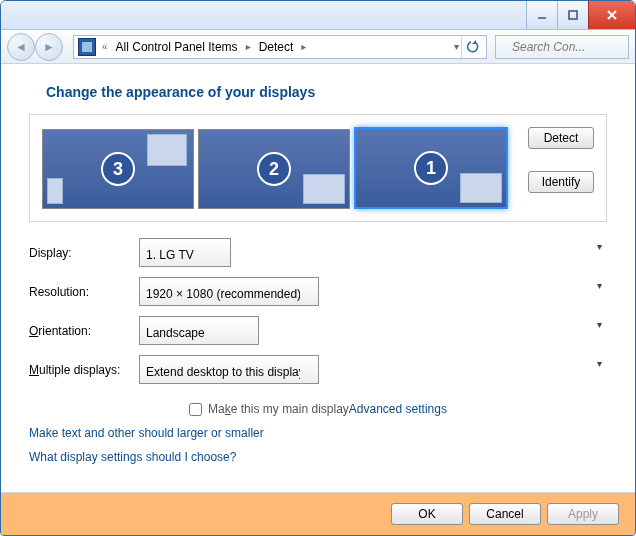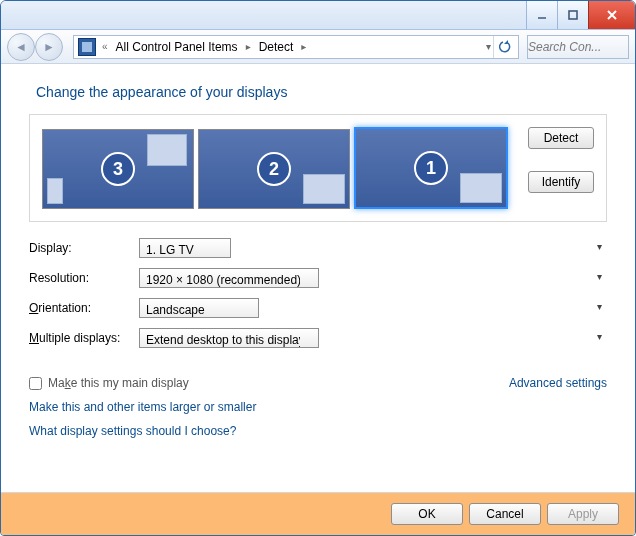--- a/index.html
+++ b/index.html
@@ -11,39 +11,39 @@
 .close-btn svg{stroke:#fff;stroke-width:2}
 .navbar{height:33px;background:linear-gradient(#fdfdfe,#e7eef7);border-bottom:1px solid #c8d4e4;display:flex;align-items:center;padding:0 6px;gap:4px}
 .navbtn{width:26px;height:26px;border-radius:50%;background:radial-gradient(circle at 30% 30%,#f4f8fc,#cfdbec);border:1px solid #a8b9d0;display:flex;align-items:center;justify-content:center;color:#8796ad}
 .navbtn+.navbtn{margin-left:-4px}
 .addr{flex:1;height:22px;border:1px solid #a9bdd6;background:#fff;display:flex;align-items:center;overflow:hidden;margin-left:6px}
 .addr .seg{padding:0 6px;height:100%;display:flex;align-items:center;color:#000}
 .addr .arrow{color:#6b6b6b;font-size:10px;padding:0 2px}
 .addr .refresh{width:24px;border-left:1px solid #cfdbe9;display:flex;align-items:center;justify-content:center;color:#2b66a5;height:100%}
 .addr-icon{width:16px;height:16px;margin:0 4px;background:#2d5fa0;border:1px solid #0d3870;position:relative}
 .addr-icon::after{content:"";position:absolute;inset:3px;background:#9fbfe6}
-.search{width:100px;height:22px;border:1px solid #a9bdd6;margin-left:4px;padding:0 0;color:#7a7a7a;font-style:italic;display:flex;align-items:center;white-space:nowrap;overflow:hidden;text-overflow:ellipsis}
+.search{width:100px;height:22px;border:1px solid #a9bdd6;margin-left:4px;padding:0 16px;color:#7a7a7a;font-style:italic;display:flex;align-items:center;white-space:nowrap;overflow:hidden;text-overflow:ellipsis}
 .content{flex:1;padding:14px 28px 10px;overflow:auto}
-h1.page-title{font-size:14px;font-weight:400;color:#0b4d8f;margin:6px 7px 14px}
+h1.page-title{font-size:14px;font-weight:700;color:#0b4d8f;margin:6px 17px 14px}
 .arrange-box{border:1px solid #d7d7d7;padding:12px;display:flex;gap:8px;align-items:flex-start}
 .monitors{flex:1;display:flex;gap:4px;align-items:flex-end}
 .monitor{background:linear-gradient(#5876b1,#3b5c9c);border:1px solid #888;position:relative;display:flex;align-items:center;justify-content:center}
 .monitor.sel{border:2px solid #2a8cff;box-shadow:0 0 6px rgba(42,140,255,.7)}
 .mon-num{width:30px;height:30px;border-radius:50%;background:#2f5499;border:2px solid #fff;color:#fff;font-weight:bold;font-size:18px;display:flex;align-items:center;justify-content:center}
 .mon-mini{position:absolute;background:#c9d6eb;border:1px solid #9fb5d6}
 .side-btns{display:flex;flex-direction:column;gap:22px}
 .btn{min-width:66px;height:22px;border:1px solid #8e8e8e;border-radius:3px;background:linear-gradient(#fdfdfd,#e4e4e4);font:inherit;padding:0 10px;text-align:center;cursor:default}
 .btn:disabled{color:#9a9a9a}
 .form{margin-top:16px;display:grid;grid-template-columns:110px auto;row-gap:10px;align-items:center}
 .form label u{text-decoration:underline}
-.combo{height:20px;border:1px solid #8e8e8e;background:linear-gradient(#fff,#eee);font:inherit;padding:4px 18px 0 6px;appearance:none;-webkit-appearance:none;position:relative}
+.combo{height:29px;border:1px solid #8e8e8e;background:linear-gradient(#fff,#eee);font:inherit;padding:4px 18px 0 6px;appearance:none;-webkit-appearance:none;position:relative}
 .combo-wrap{position:relative;display:inline-block}
 .combo-wrap::after{content:"▾";position:absolute;right:5px;top:3px;font-size:10px;color:#444;pointer-events:none}
 .c-nar{width:92px}.c-med{width:120px}.c-wide{width:180px}
-.chk-row{margin-top:28px;display:flex;align-items:center;justify-content:space-between}
+.chk-row{margin-top:18px;display:flex;align-items:center;justify-content:center}
 .chk-row .lbl{display:flex;align-items:center;gap:6px;color:#555}
 .chk-row input{margin:0}
 a.link{color:#0b4d8f;text-decoration:none;display:block;margin-top:10px}
 .footer{border-top:1px solid #d7d7d7;padding:10px 16px;display:flex;justify-content:flex-end;gap:6px;background:#fdba74}
 .footer .btn{min-width:72px}
 </style>
 </head>
 <body>
 
 <div class="window">
@@ -128,21 +128,21 @@
     </div>
 
     <div class="chk-row">
       <label class="lbl">
         <input type="checkbox" style="">
         <span><span>Ma</span><u>k</u><span>e this my main display</span></span>
       </label>
       <a href="#" class="link" style="margin:0">Advanced settings</a>
     </div>
 
-    <a href="#" class="link">Make this and other items larger or smaller</a>
+    <a href="#" class="link">Make text and other should larger or smaller</a>
     <a href="#" class="link">What display settings should I choose?</a>
   </div>
 
   <div class="footer">
     <button class="btn">OK</button>
     <button class="btn">Cancel</button>
     <button class="btn" disabled="">Apply</button>
   </div>
 
 </div>

